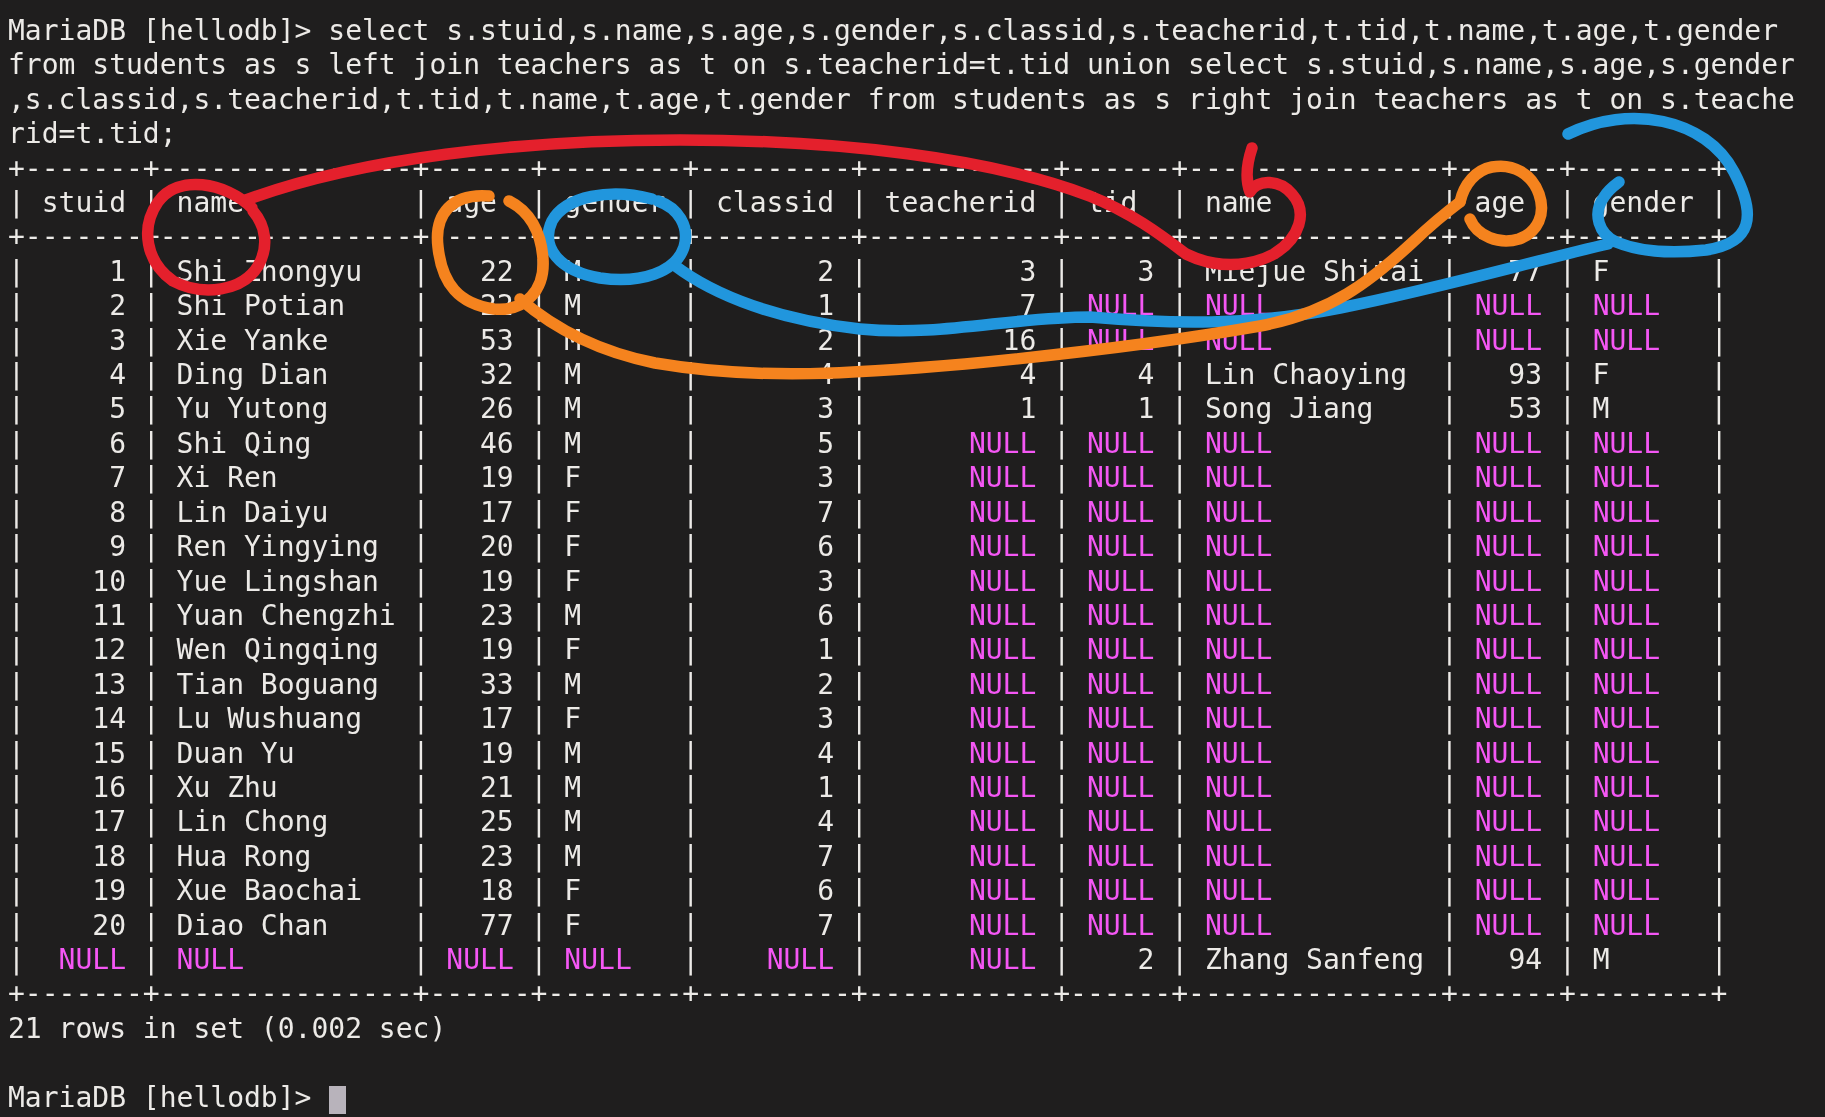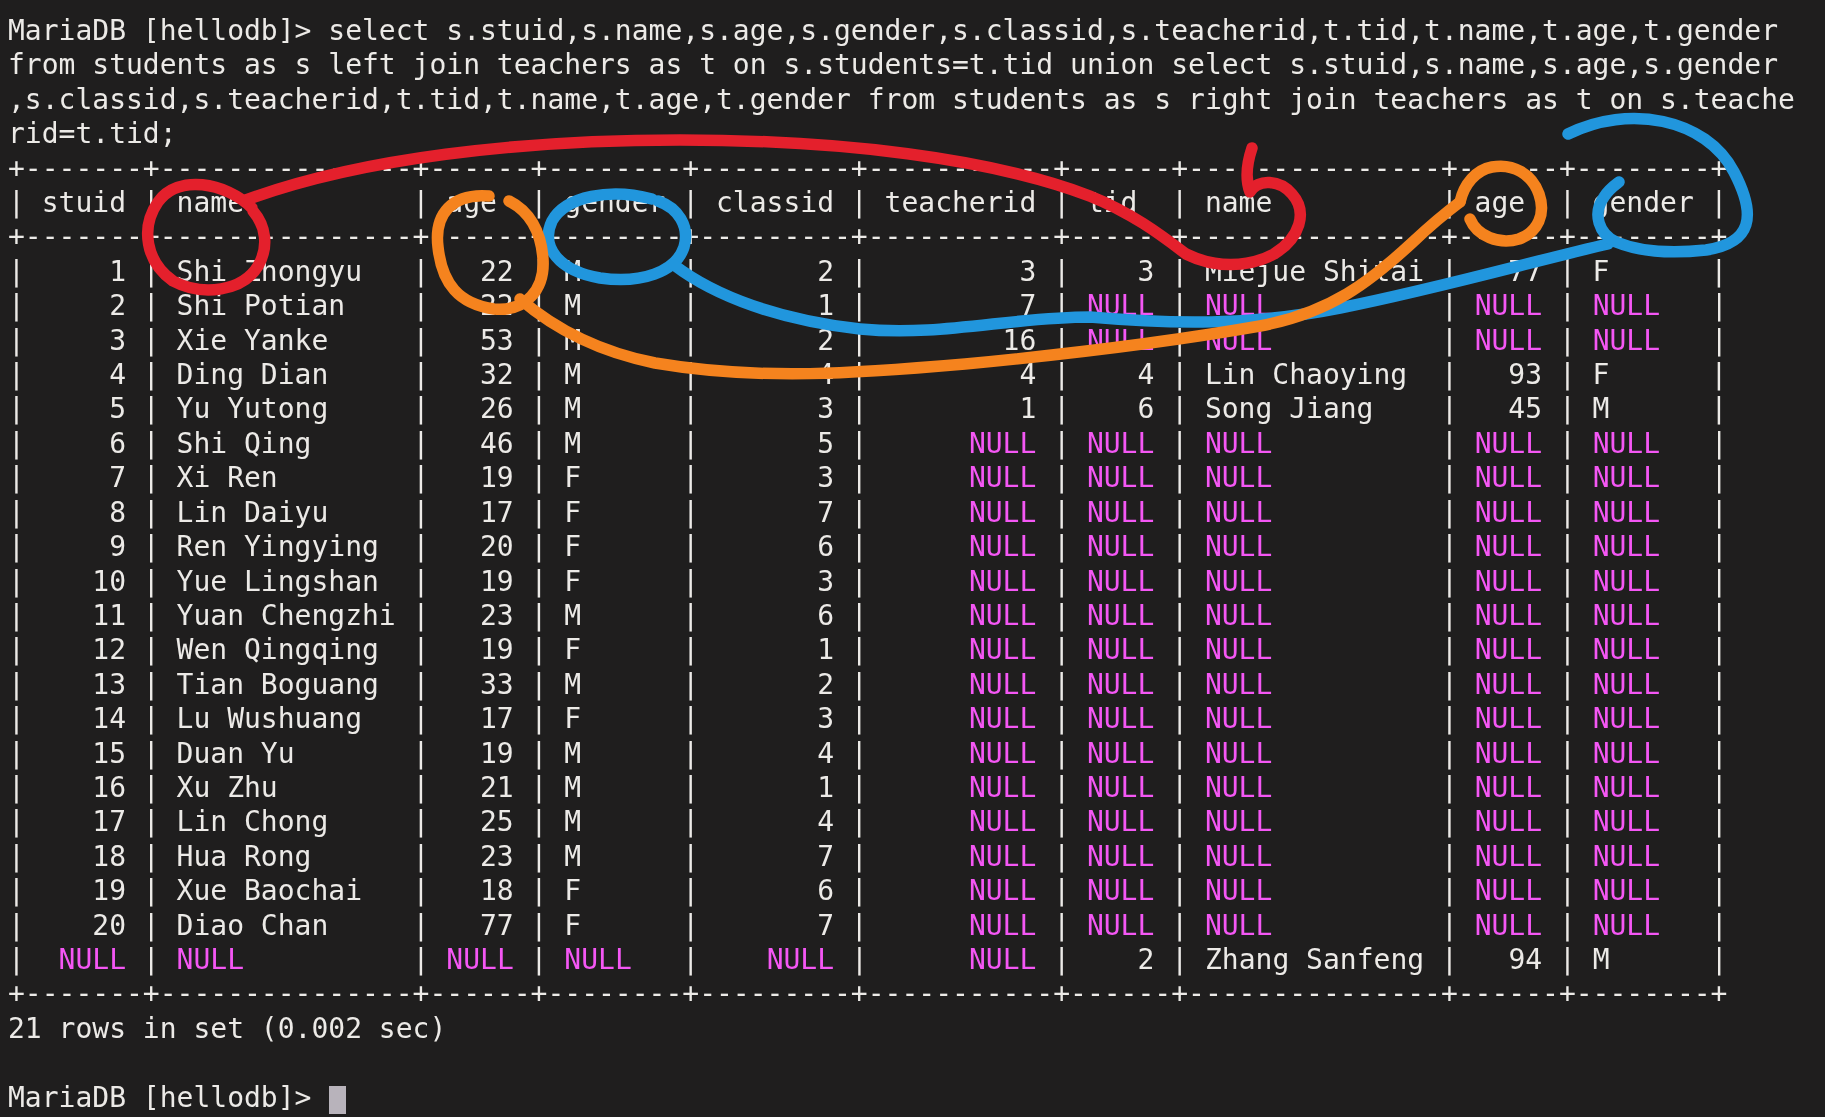--- a/index.html
+++ b/index.html
@@ -26,31 +26,31 @@
   #annotations{
     position:absolute;left:0;top:0;width:1825px;height:1117px;
     pointer-events:none;
   }
   #annotations path{fill:none;stroke-linecap:round;stroke-linejoin:round;}
 </style>
 </head>
 <body style="background: rgb(31, 30, 30);">
 
 <pre id="terminal" style="color: rgb(236, 234, 231);"><span>MariaDB [hellodb]&gt; select s.stuid,s.name,s.age,s.gender,s.classid,s.teacherid,t.tid,t.name,t.age,t.gender</span>
-<span>from students as s left join teachers as t on s.students=t.tid union select s.stuid,s.name,s.age,s.gender</span>
+<span>from students as s left join teachers as t on s.teacherid=t.tid union select s.stuid,s.name,s.age,s.gender</span>
 <span>,s.classid,s.teacherid,t.tid,t.name,t.age,t.gender from students as s right join teachers as t on s.teache</span>
 <span>rid=t.tid;</span>
 <span>+-------+---------------+------+--------+---------+-----------+------+---------------+------+--------+</span>
 <span>| stuid | name          | age  | gender | classid | teacherid | tid  | name          | age  | gender |</span>
 <span>+-------+---------------+------+--------+---------+-----------+------+---------------+------+--------+</span>
 <span>|     1 | Shi Zhongyu   |   22 | M      |       2 |         3 |    3 | Miejue Shitai |   77 | F      |</span>
 <span>|     2 | Shi Potian    |   22 | M      |       1 |         7 | <span class="null">NULL</span> | <span class="null">NULL</span>          | <span class="null">NULL</span> | <span class="null">NULL</span>   |</span>
 <span>|     3 | Xie Yanke     |   53 | M      |       2 |        16 | <span class="null">NULL</span> | <span class="null">NULL</span>          | <span class="null">NULL</span> | <span class="null">NULL</span>   |</span>
 <span>|     4 | Ding Dian     |   32 | M      |       4 |         4 |    4 | Lin Chaoying  |   93 | F      |</span>
-<span>|     5 | Yu Yutong     |   26 | M      |       3 |         1 |    6 | Song Jiang    |   45 | M      |</span>
+<span>|     5 | Yu Yutong     |   26 | M      |       3 |         1 |    1 | Song Jiang    |   53 | M      |</span>
 <span>|     6 | Shi Qing      |   46 | M      |       5 |      <span class="null">NULL</span> | <span class="null">NULL</span> | <span class="null">NULL</span>          | <span class="null">NULL</span> | <span class="null">NULL</span>   |</span>
 <span>|     7 | Xi Ren        |   19 | F      |       3 |      <span class="null">NULL</span> | <span class="null">NULL</span> | <span class="null">NULL</span>          | <span class="null">NULL</span> | <span class="null">NULL</span>   |</span>
 <span>|     8 | Lin Daiyu     |   17 | F      |       7 |      <span class="null">NULL</span> | <span class="null">NULL</span> | <span class="null">NULL</span>          | <span class="null">NULL</span> | <span class="null">NULL</span>   |</span>
 <span>|     9 | Ren Yingying  |   20 | F      |       6 |      <span class="null">NULL</span> | <span class="null">NULL</span> | <span class="null">NULL</span>          | <span class="null">NULL</span> | <span class="null">NULL</span>   |</span>
 <span>|    10 | Yue Lingshan  |   19 | F      |       3 |      <span class="null">NULL</span> | <span class="null">NULL</span> | <span class="null">NULL</span>          | <span class="null">NULL</span> | <span class="null">NULL</span>   |</span>
 <span>|    11 | Yuan Chengzhi |   23 | M      |       6 |      <span class="null">NULL</span> | <span class="null">NULL</span> | <span class="null">NULL</span>          | <span class="null">NULL</span> | <span class="null">NULL</span>   |</span>
 <span>|    12 | Wen Qingqing  |   19 | F      |       1 |      <span class="null">NULL</span> | <span class="null">NULL</span> | <span class="null">NULL</span>          | <span class="null">NULL</span> | <span class="null">NULL</span>   |</span>
 <span>|    13 | Tian Boguang  |   33 | M      |       2 |      <span class="null">NULL</span> | <span class="null">NULL</span> | <span class="null">NULL</span>          | <span class="null">NULL</span> | <span class="null">NULL</span>   |</span>
 <span>|    14 | Lu Wushuang   |   17 | F      |       3 |      <span class="null">NULL</span> | <span class="null">NULL</span> | <span class="null">NULL</span>          | <span class="null">NULL</span> | <span class="null">NULL</span>   |</span>
 <span>|    15 | Duan Yu       |   19 | M      |       4 |      <span class="null">NULL</span> | <span class="null">NULL</span> | <span class="null">NULL</span>          | <span class="null">NULL</span> | <span class="null">NULL</span>   |</span>

